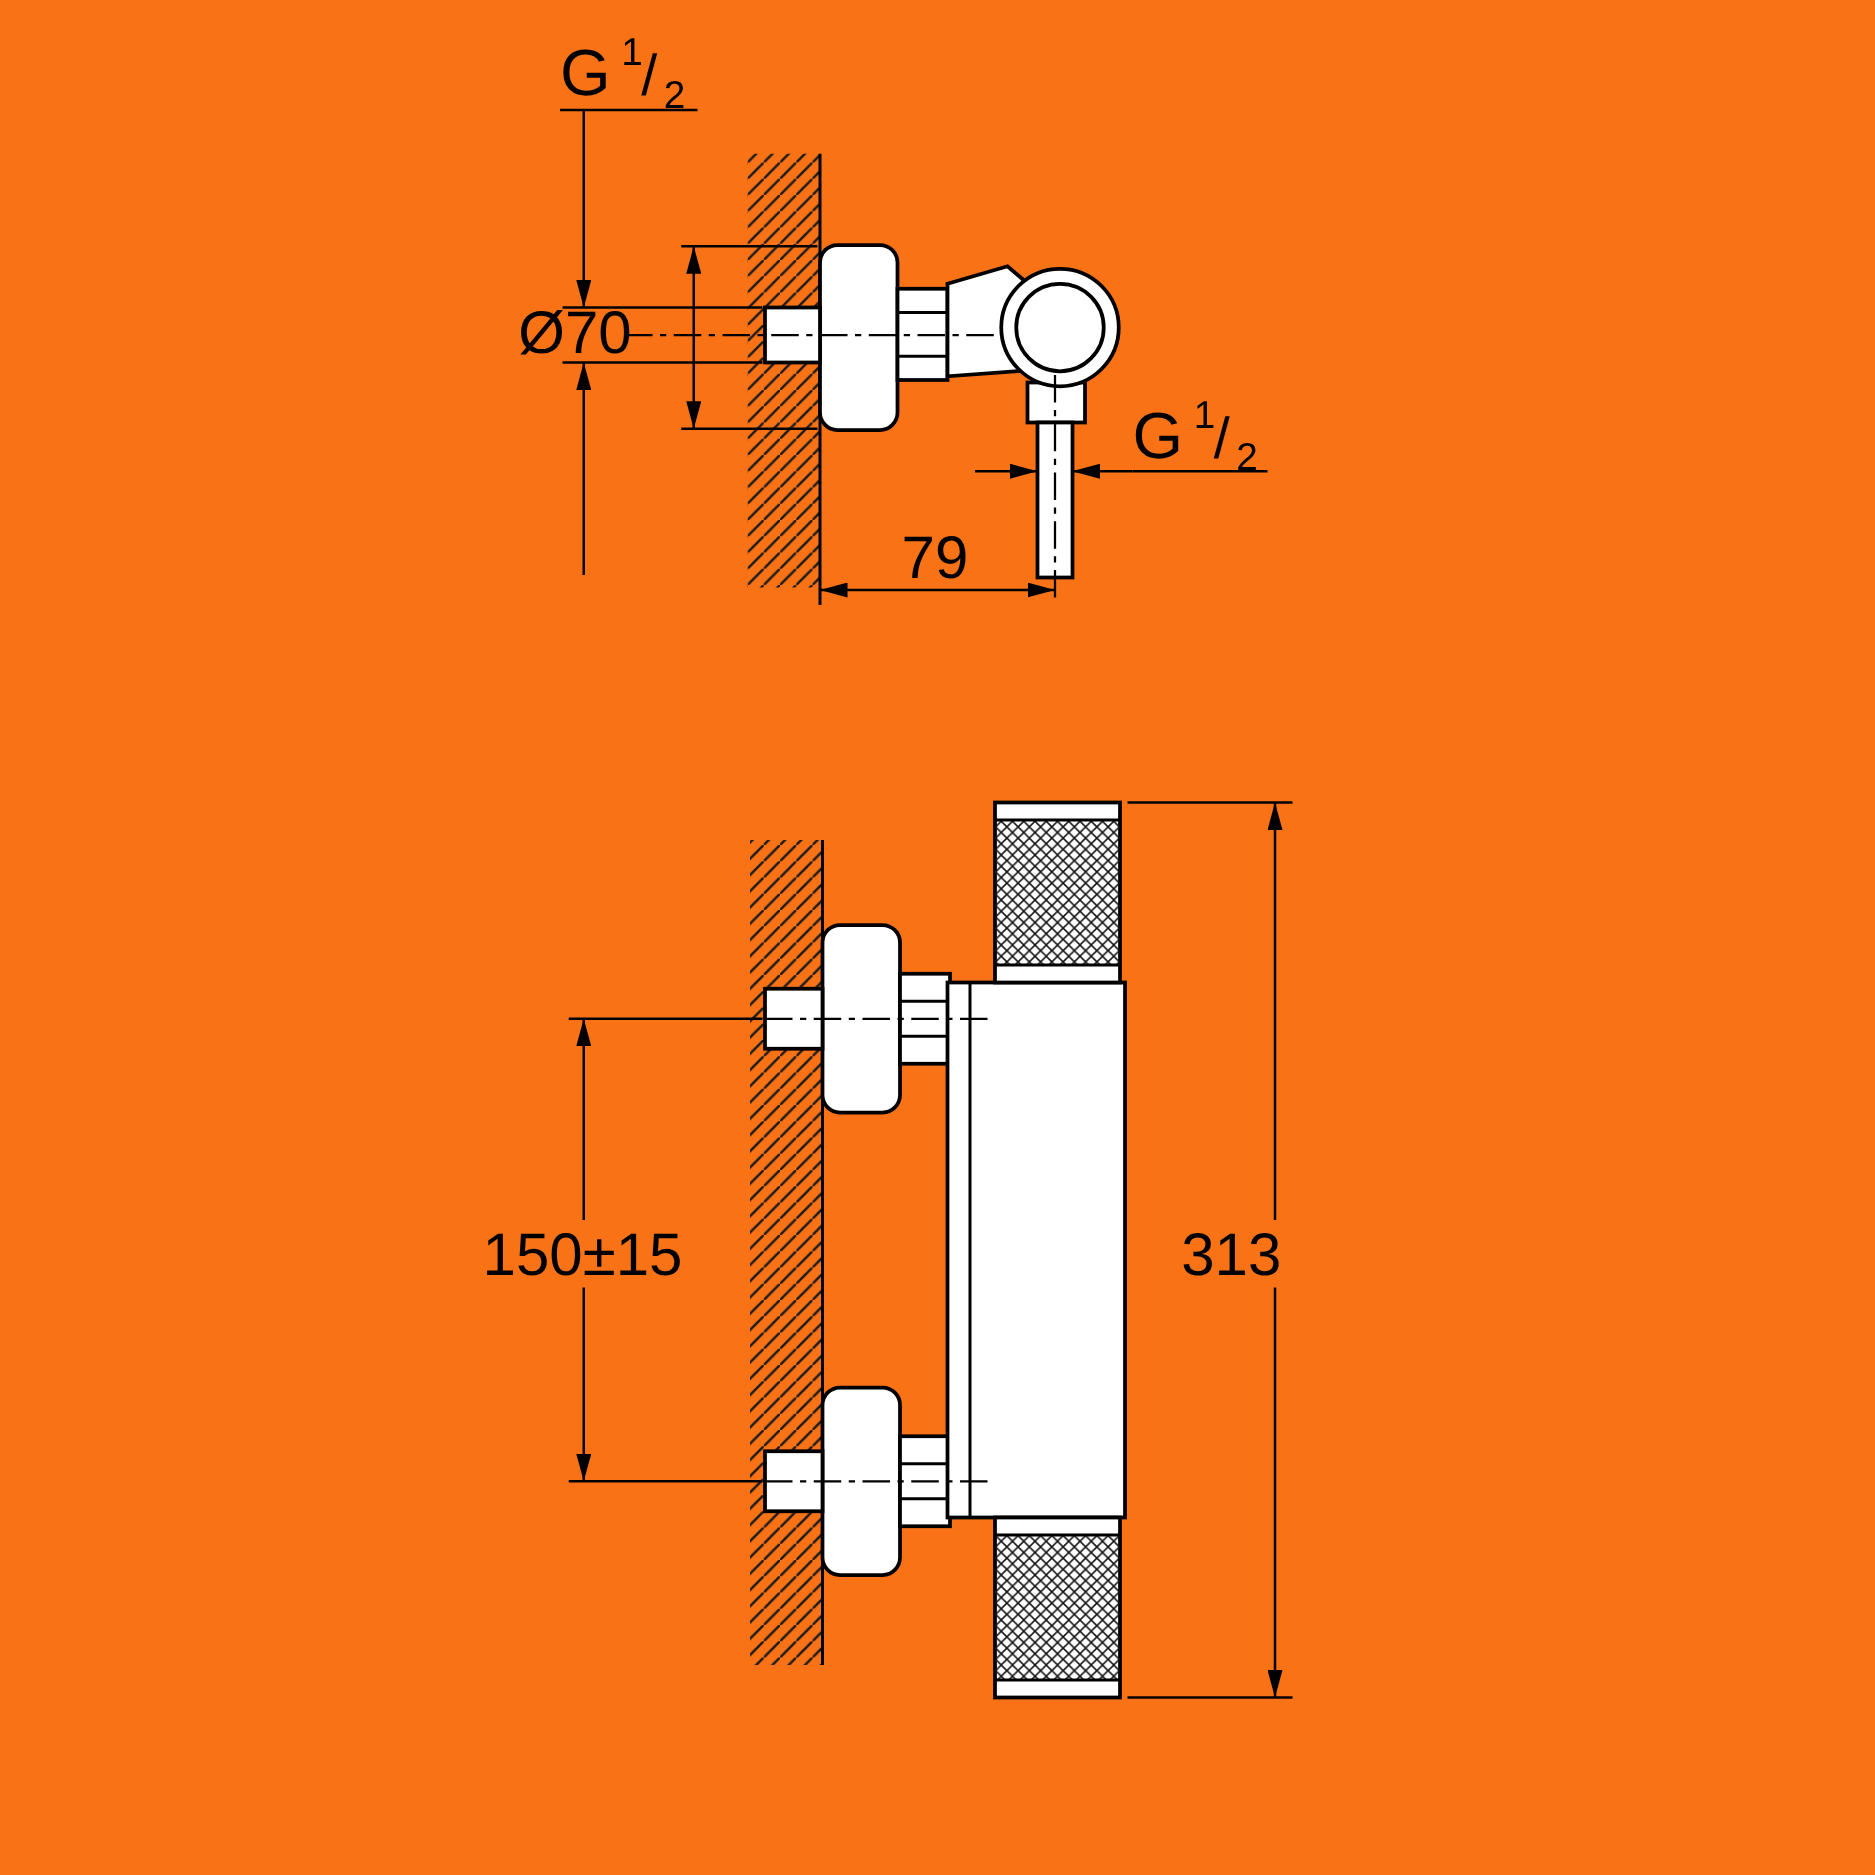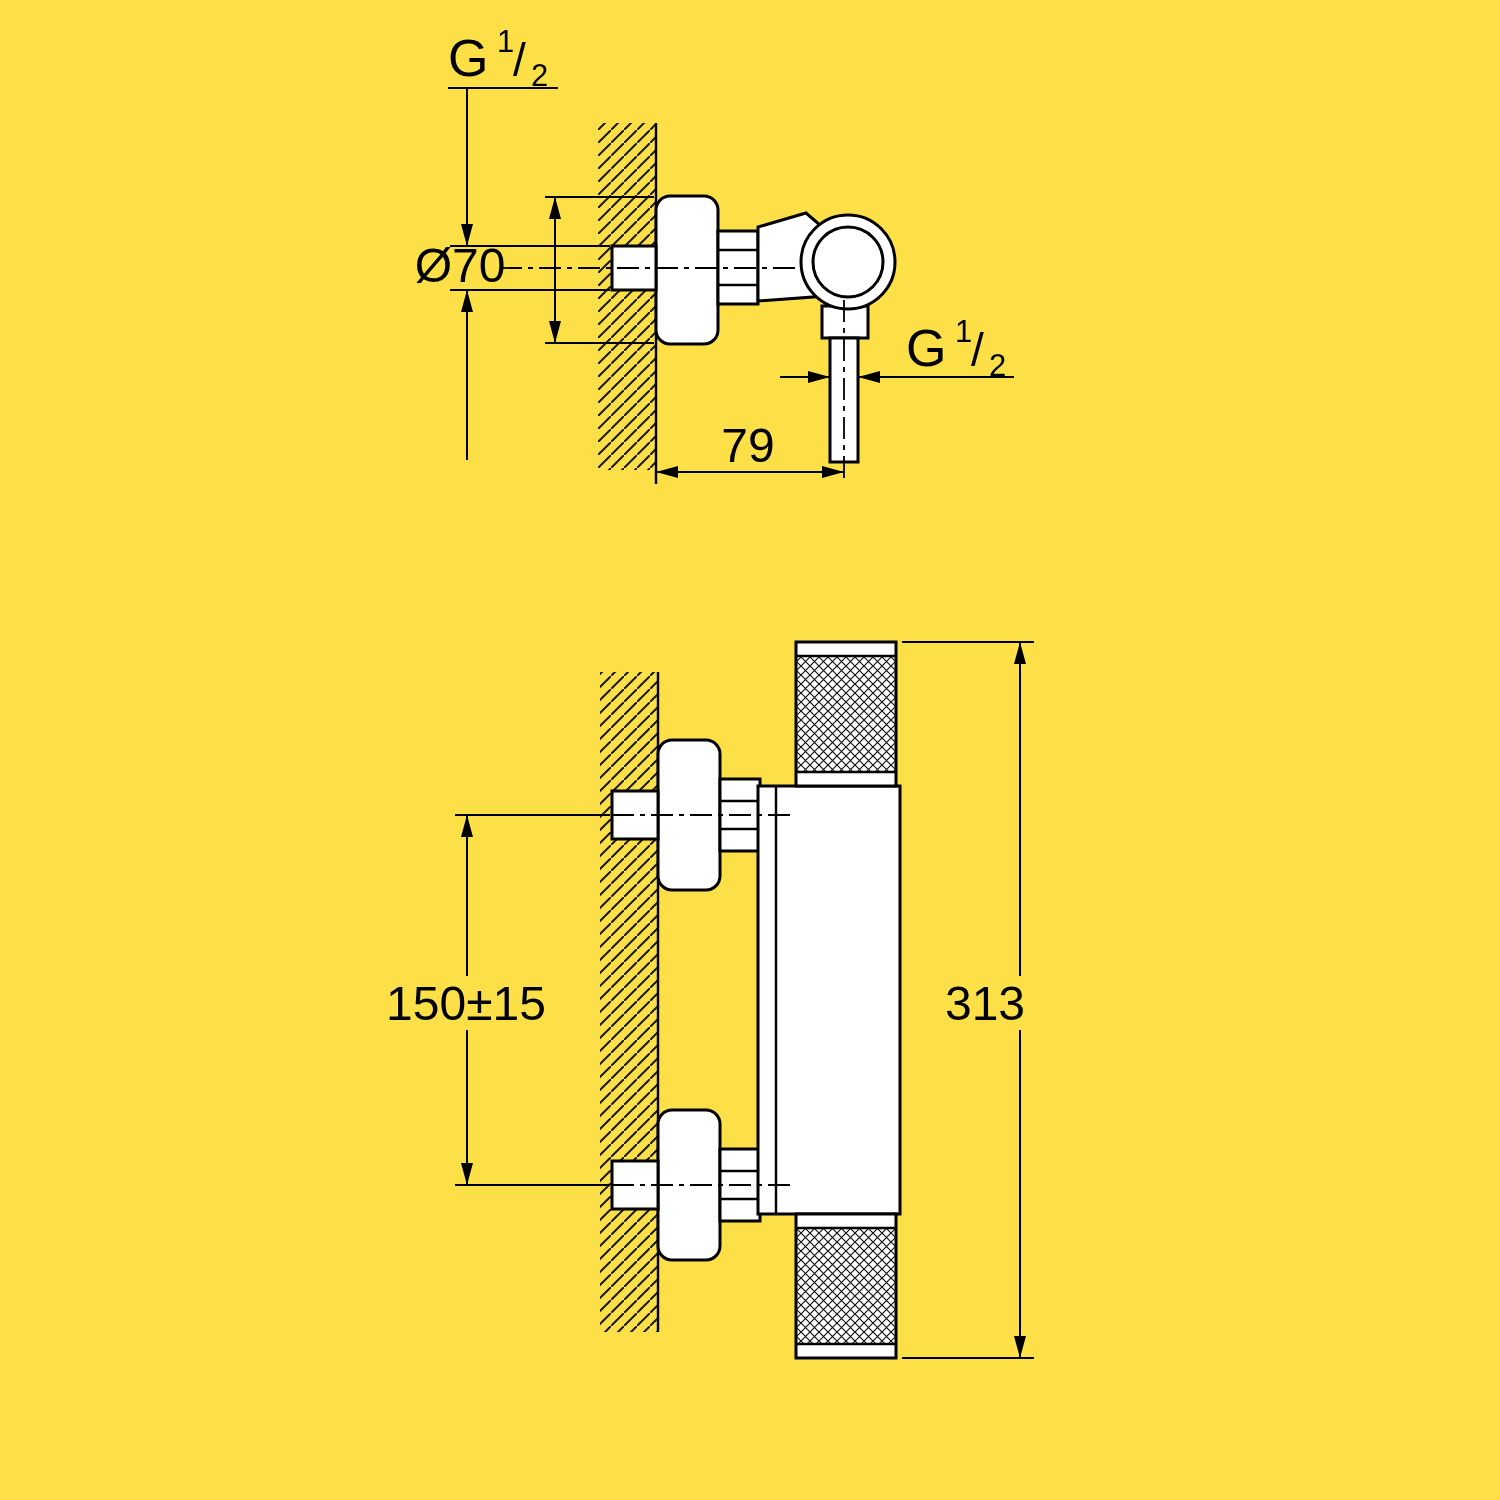--- a/index.html
+++ b/index.html
@@ -1,16 +1,16 @@
 <!DOCTYPE html>
 <html><head>
 <meta charset="utf-8">
 <style>
   html,body{margin:0;padding:0;background:#ffffff;}
-  .stage{width:1500px;height:1500px;position:relative;background:#fde047;}
+  .stage{width:1500px;height:1500px;position:relative;background:#f97316;}
   svg{display:block;}
   .ol{stroke:#000;stroke-width:3;fill:#ffffff;}
   .oln{stroke:#000;stroke-width:3;fill:none;}
   .thin{stroke:#000;stroke-width:2.4;fill:none;}
   .dim{stroke:#000;stroke-width:2;fill:none;}
   .ext{stroke:#000;stroke-width:2;fill:none;}
   .cl{stroke:#000;stroke-width:1.8;fill:none;stroke-dasharray:22 6 5 6;}
   .txt{font-family:"Liberation Sans","DejaVu Sans",sans-serif;fill:#000;}
   .big{font-size:48px;}
   .gbase{font-size:52px;}

